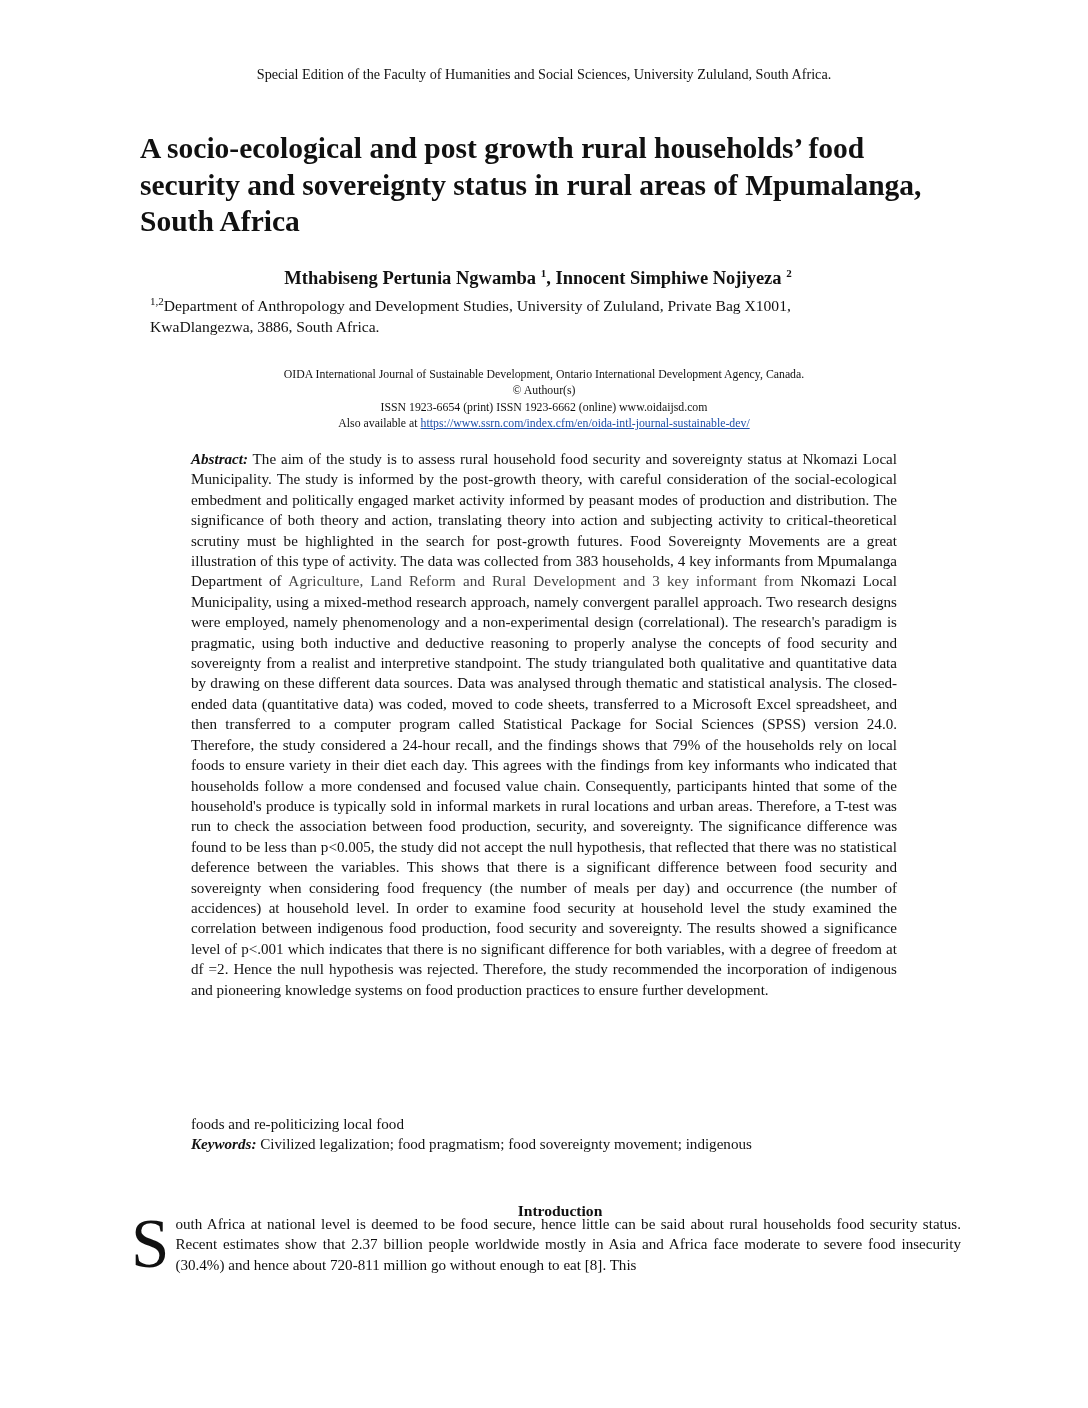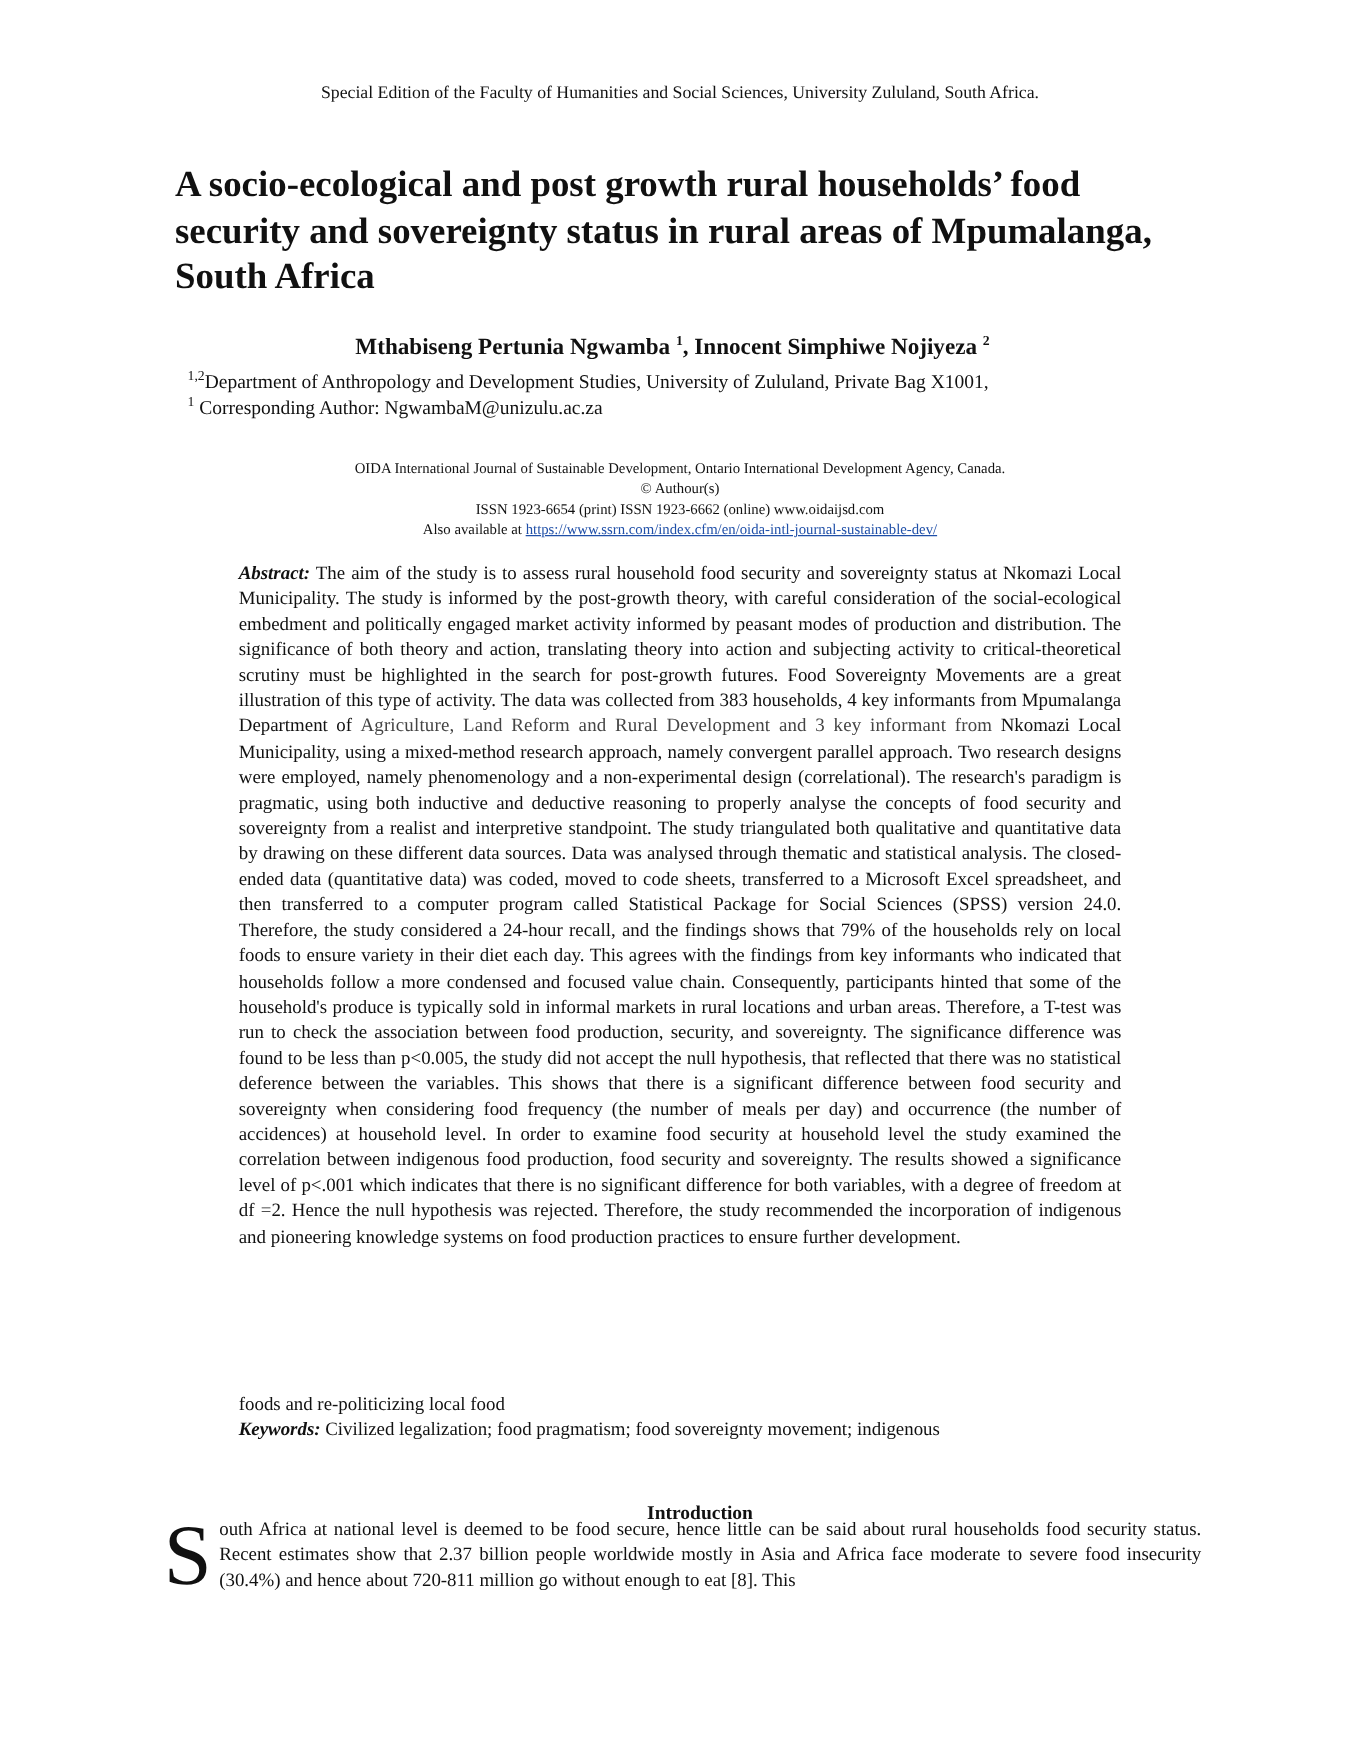--- a/index.html
+++ b/index.html
@@ -78,21 +78,21 @@
   <h1 class="title">A socio-ecological and post growth rural households’ food security and sovereignty status in rural areas of Mpumalanga, South Africa</h1>
 
   <div class="authors">
     <span>Mthabiseng Pertunia Ngwamba</span>
     <sup>1</sup><span>, </span><span>Innocent Simphiwe Nojiyeza</span>
     <sup>2</sup>
   </div>
 
   <div class="affil">
     <div><sup>1,2</sup><span>Department of Anthropology and Development Studies, University of Zululand, Private Bag X1001,</span></div>
-    <div><sup>1</sup> <span>Corresponding Author: NgwambaM@unizulu.ac.za</span></div>
+    <div>KwaDlangezwa, 3886, South Africa.</div>
   </div>
 
   <div class="journal">
     <div>OIDA International Journal of Sustainable Development, Ontario International Development Agency, Canada.</div>
     <div>© Authour(s)</div>
     <div>ISSN 1923-6654 (print) ISSN 1923-6662 (online) www.oidaijsd.com</div>
     <div>
       <span>Also available at</span>
       <a>https://www.ssrn.com/index.cfm/en/oida-intl-journal-sustainable-dev/</a>
     </div>

